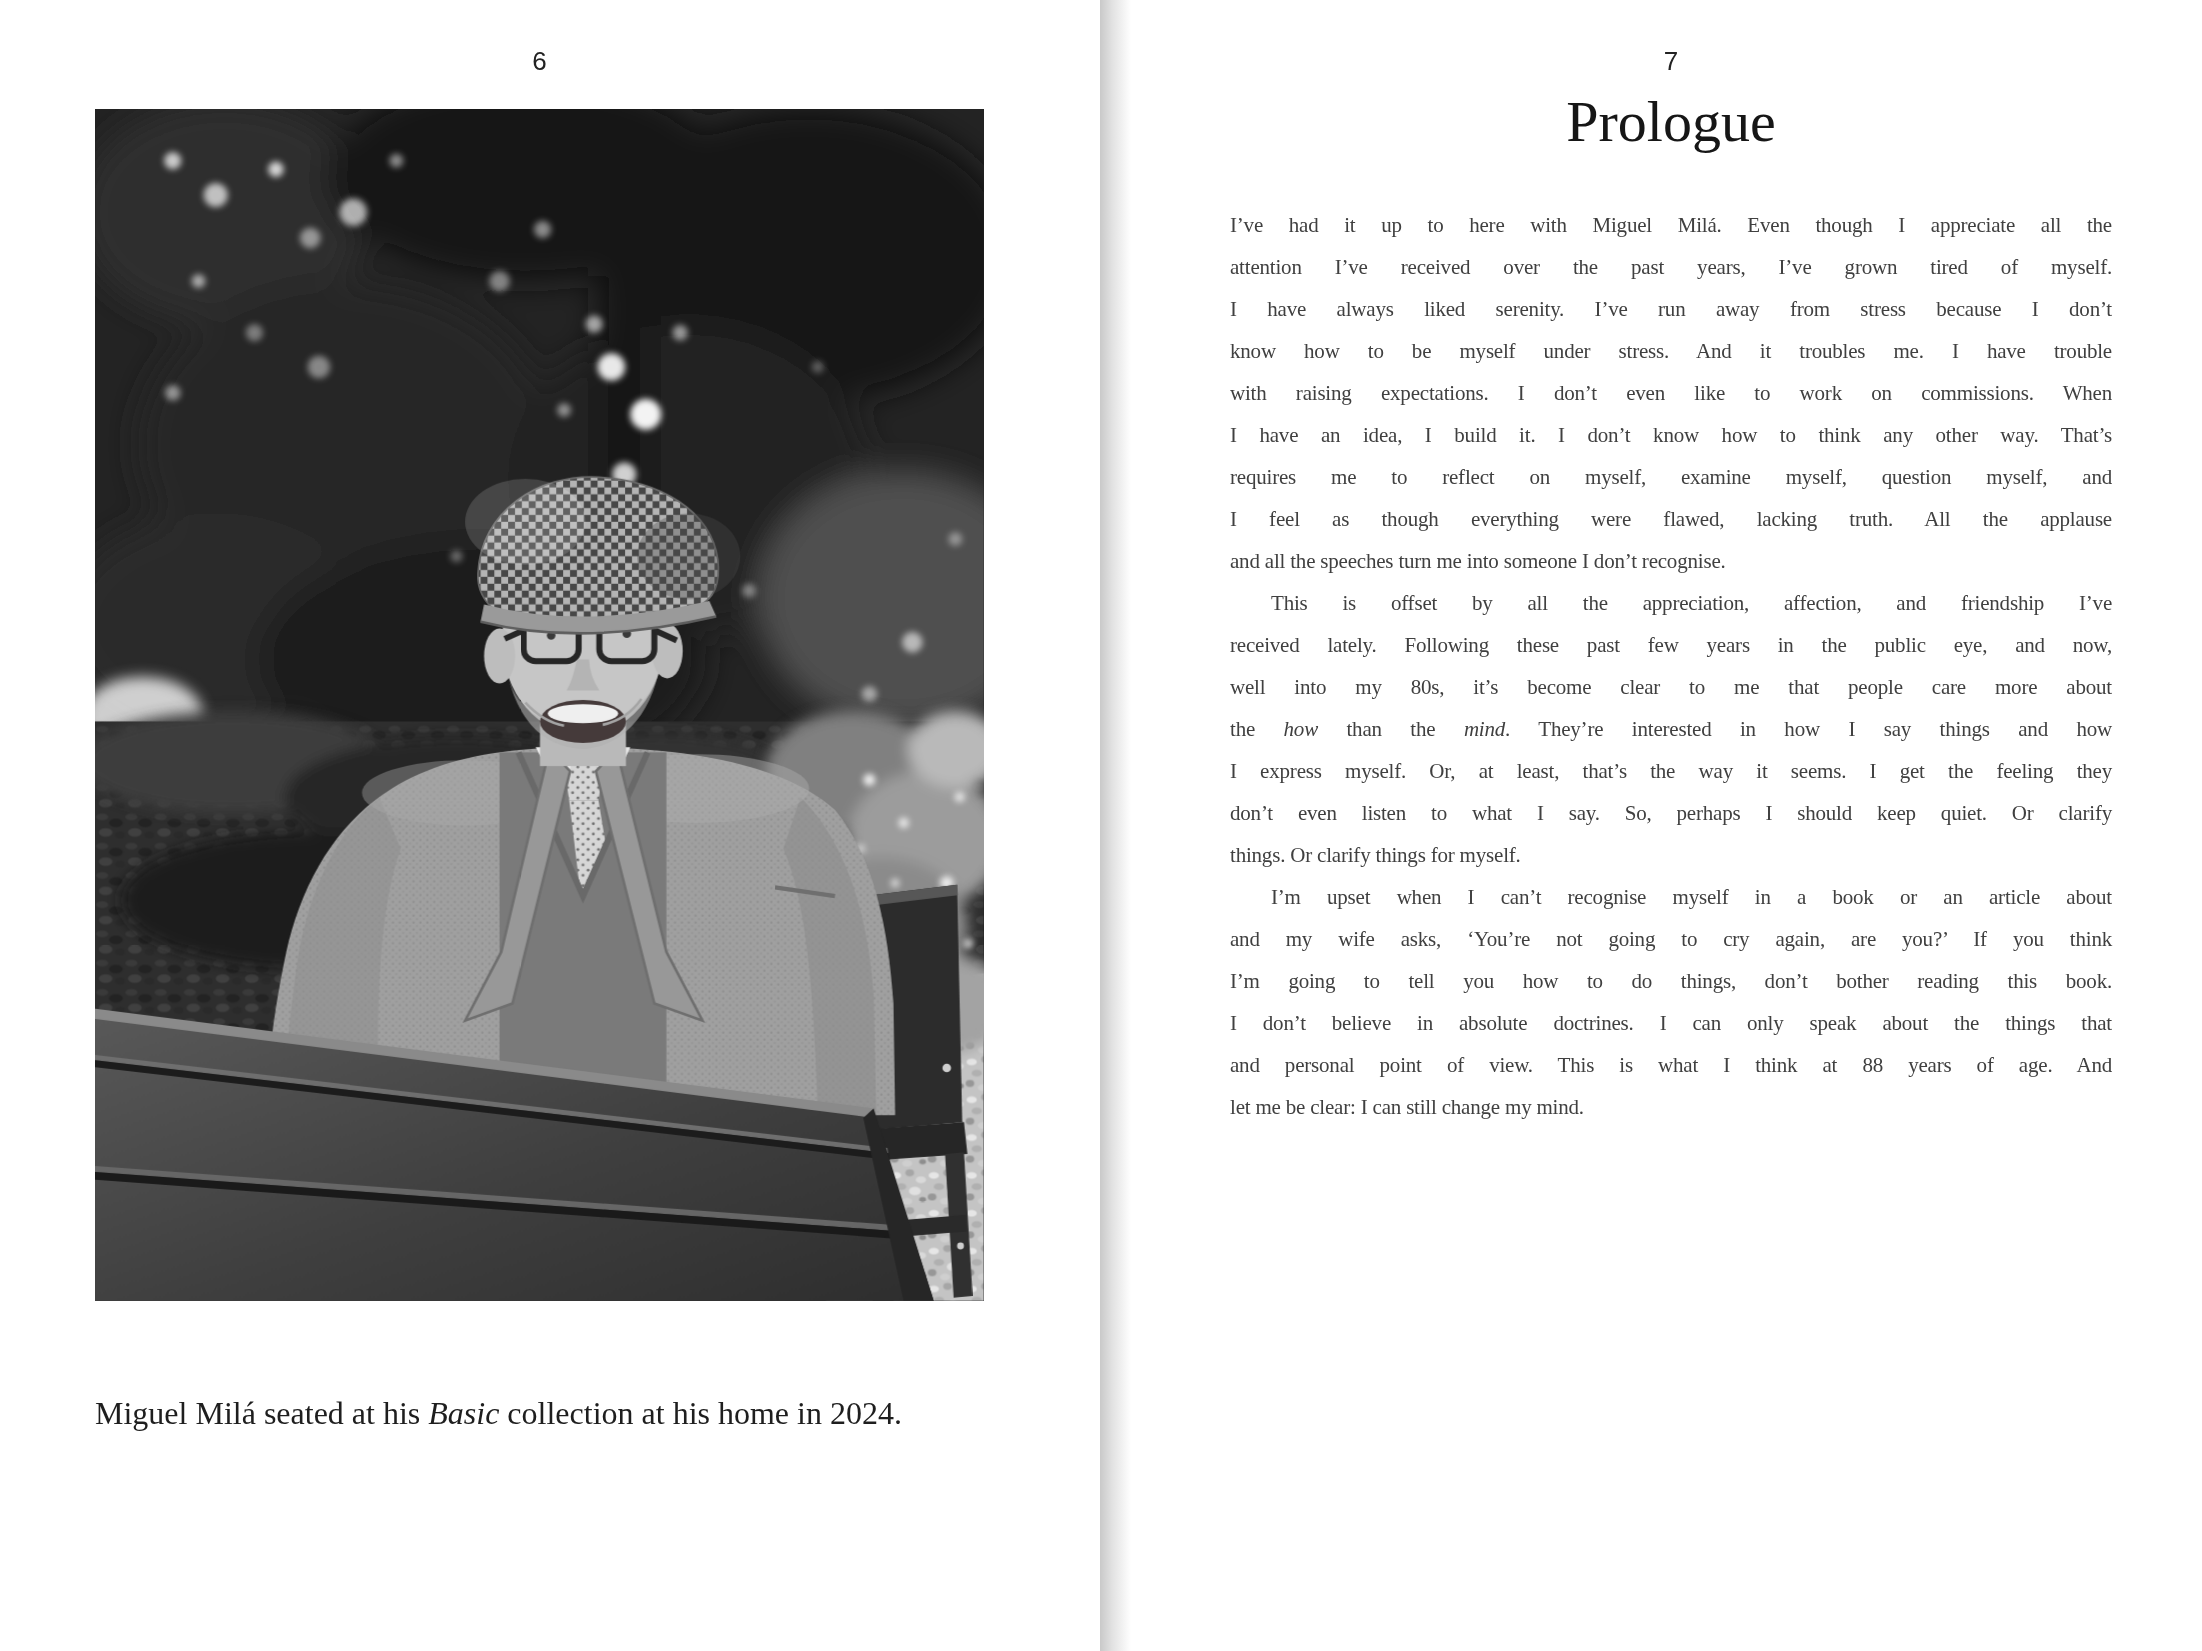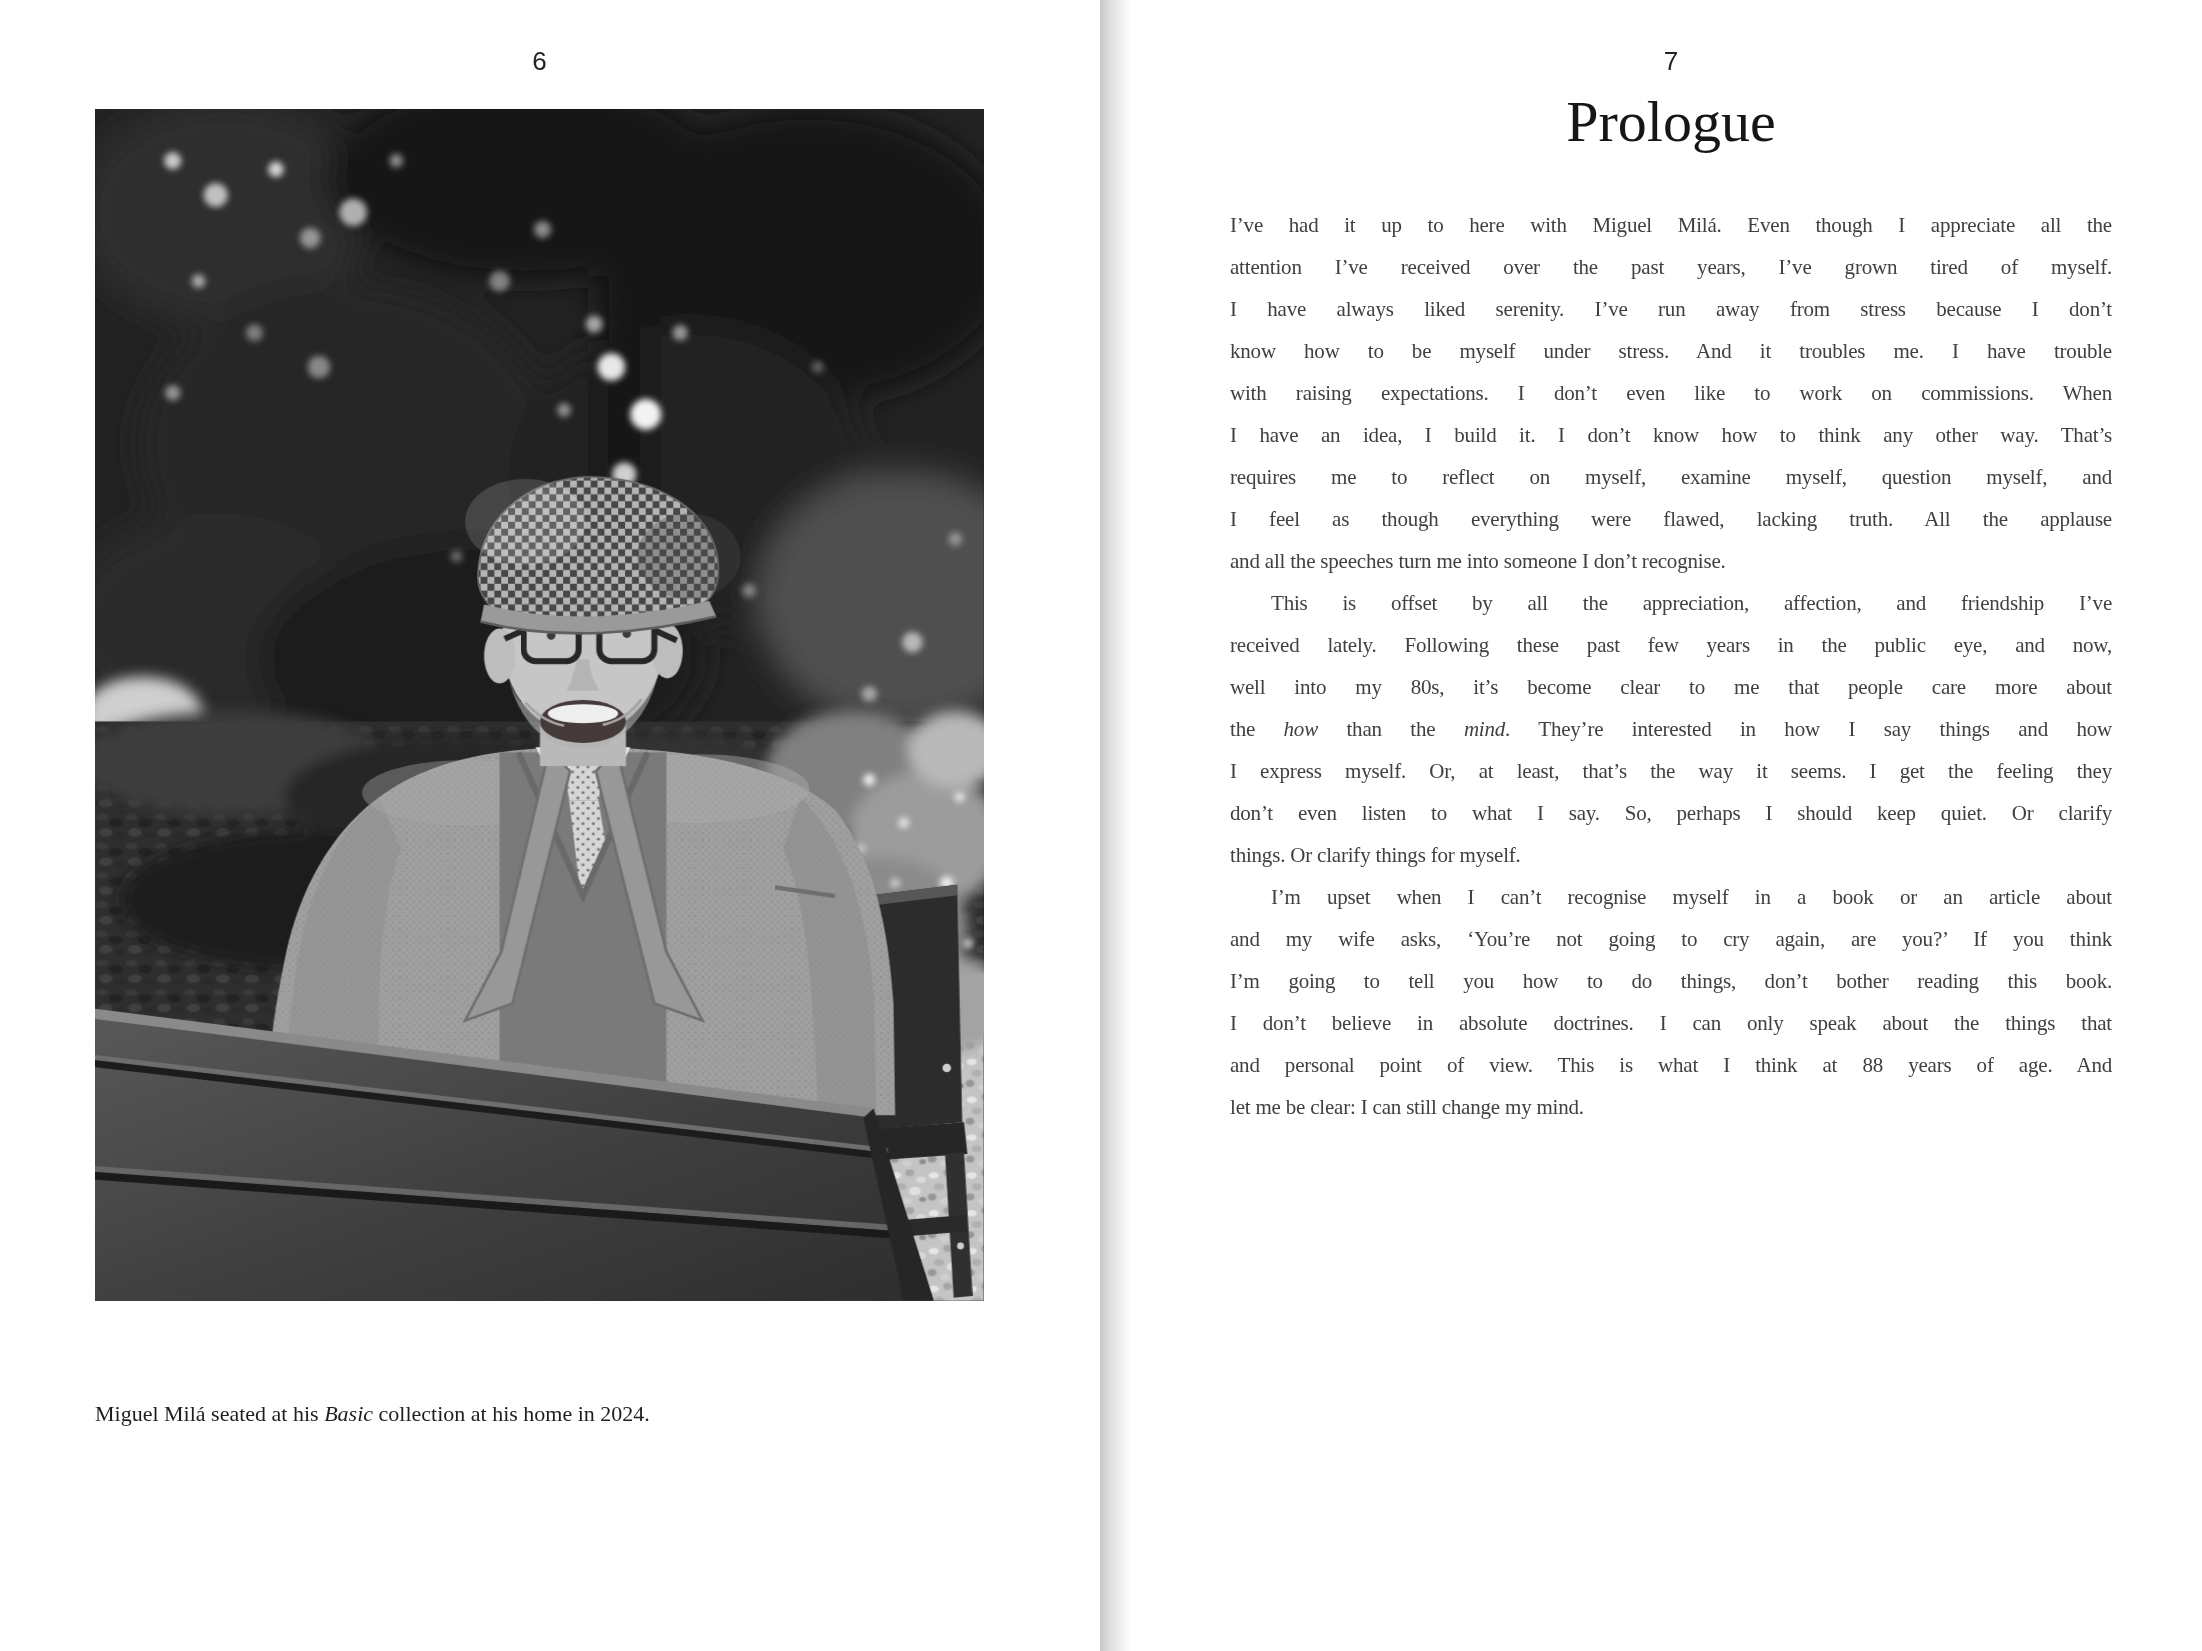--- a/index.html
+++ b/index.html
@@ -9,21 +9,21 @@
   .page-left{left:0;width:1101px;}
   .page-right{left:1101px;width:1101px;}
   .gutter{position:absolute;left:1100px;top:0;width:31px;height:1652px;
           background:linear-gradient(90deg,#c9c9c9 0%,#e2e2e2 40%,#ffffff 100%);}
   .folio{position:absolute;top:48px;font-family:"Liberation Sans", sans-serif;
          font-size:26px;line-height:26px;color:#222;text-align:center;}
   .page-left .folio{left:95px;width:889px;}
   .page-right .folio{left:129px;width:882px;}
   figure.photo{position:absolute;left:95px;top:109px;width:889px;margin:0;}
   figure.photo svg{display:block;width:889px;height:1192px;background:#222;}
-  figcaption{margin-top:96px;font-size:22px;line-height:33px;color:#1e1e1e;}
+  figcaption{margin-top:96px;font-size:32px;line-height:33px;color:#1e1e1e;}
   figcaption em{font-style:italic;}
   h1.chapter{position:absolute;left:129px;top:96px;width:882px;margin:0;text-align:center;
              font-weight:normal;font-size:58px;line-height:52px;color:#161616;}
   .body-text{position:absolute;left:129px;top:188px;width:882px;font-size:21px;
              letter-spacing:-0.2px;color:#404040;margin-top:16px;}
   .body-text .line{line-height:42px;height:42px;text-align:justify;text-align-last:justify;}
   .body-text .line.last{text-align:right;text-align-last:left;}
   .body-text .line.indent{text-indent:41px;}
   .body-text .it{font-style:italic;}
 </style>

